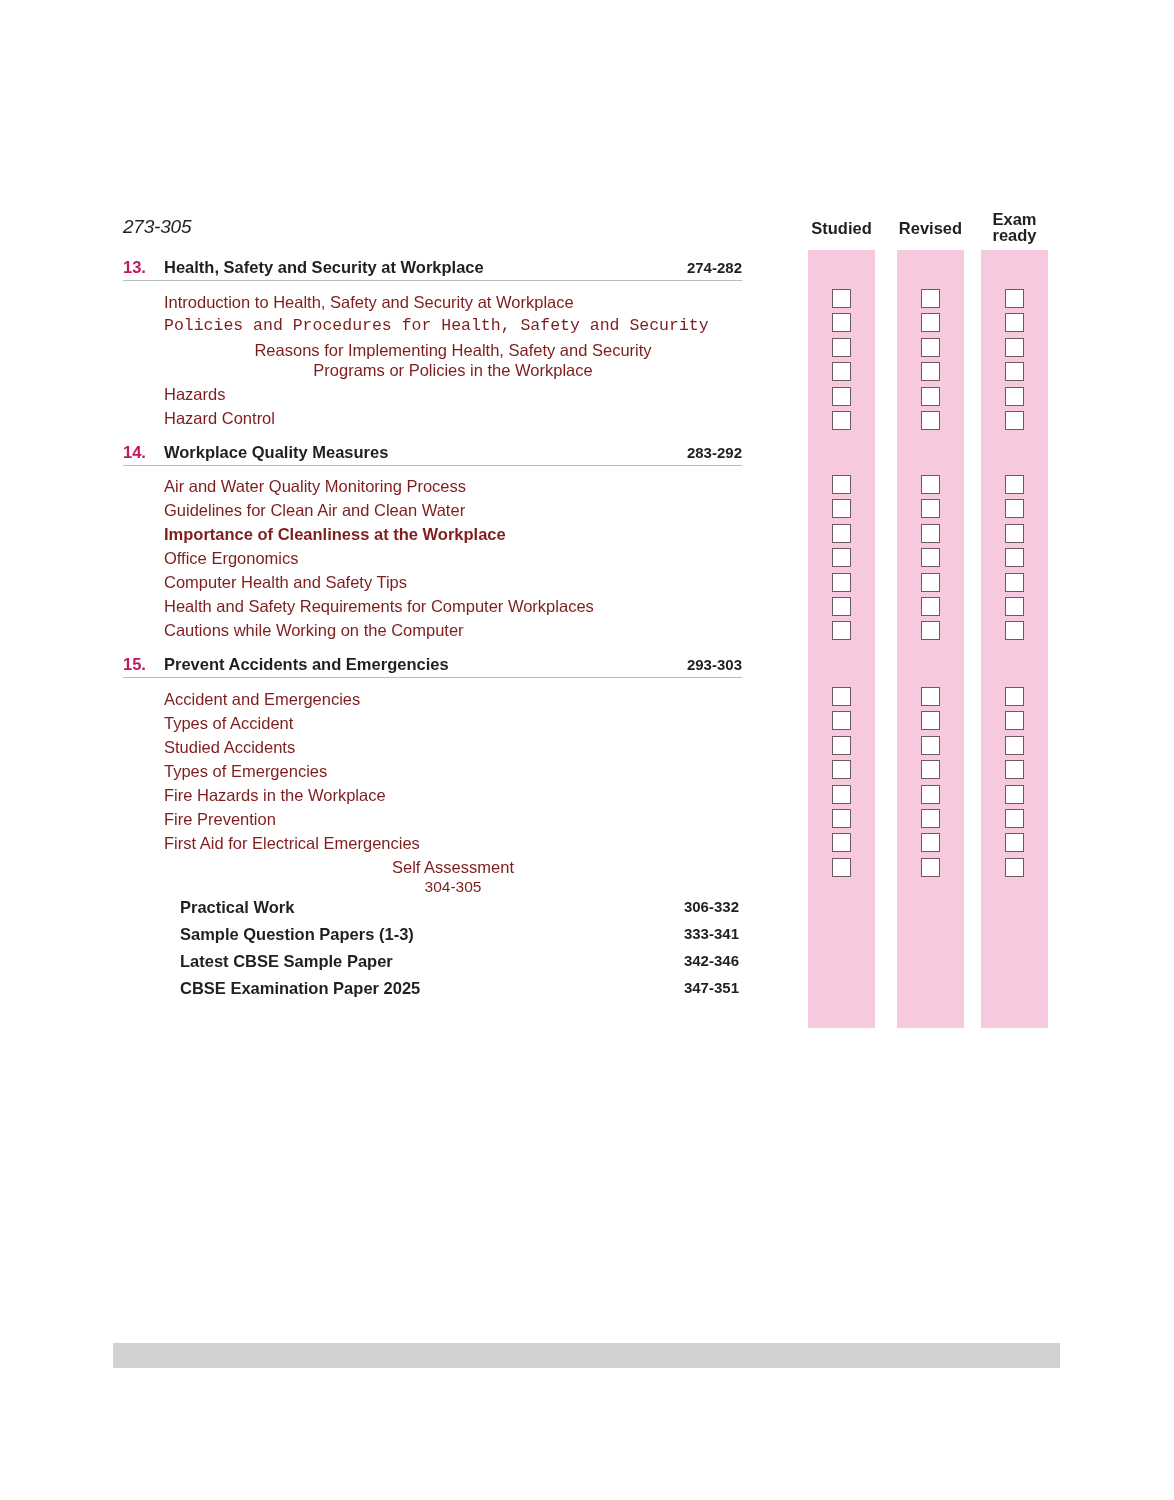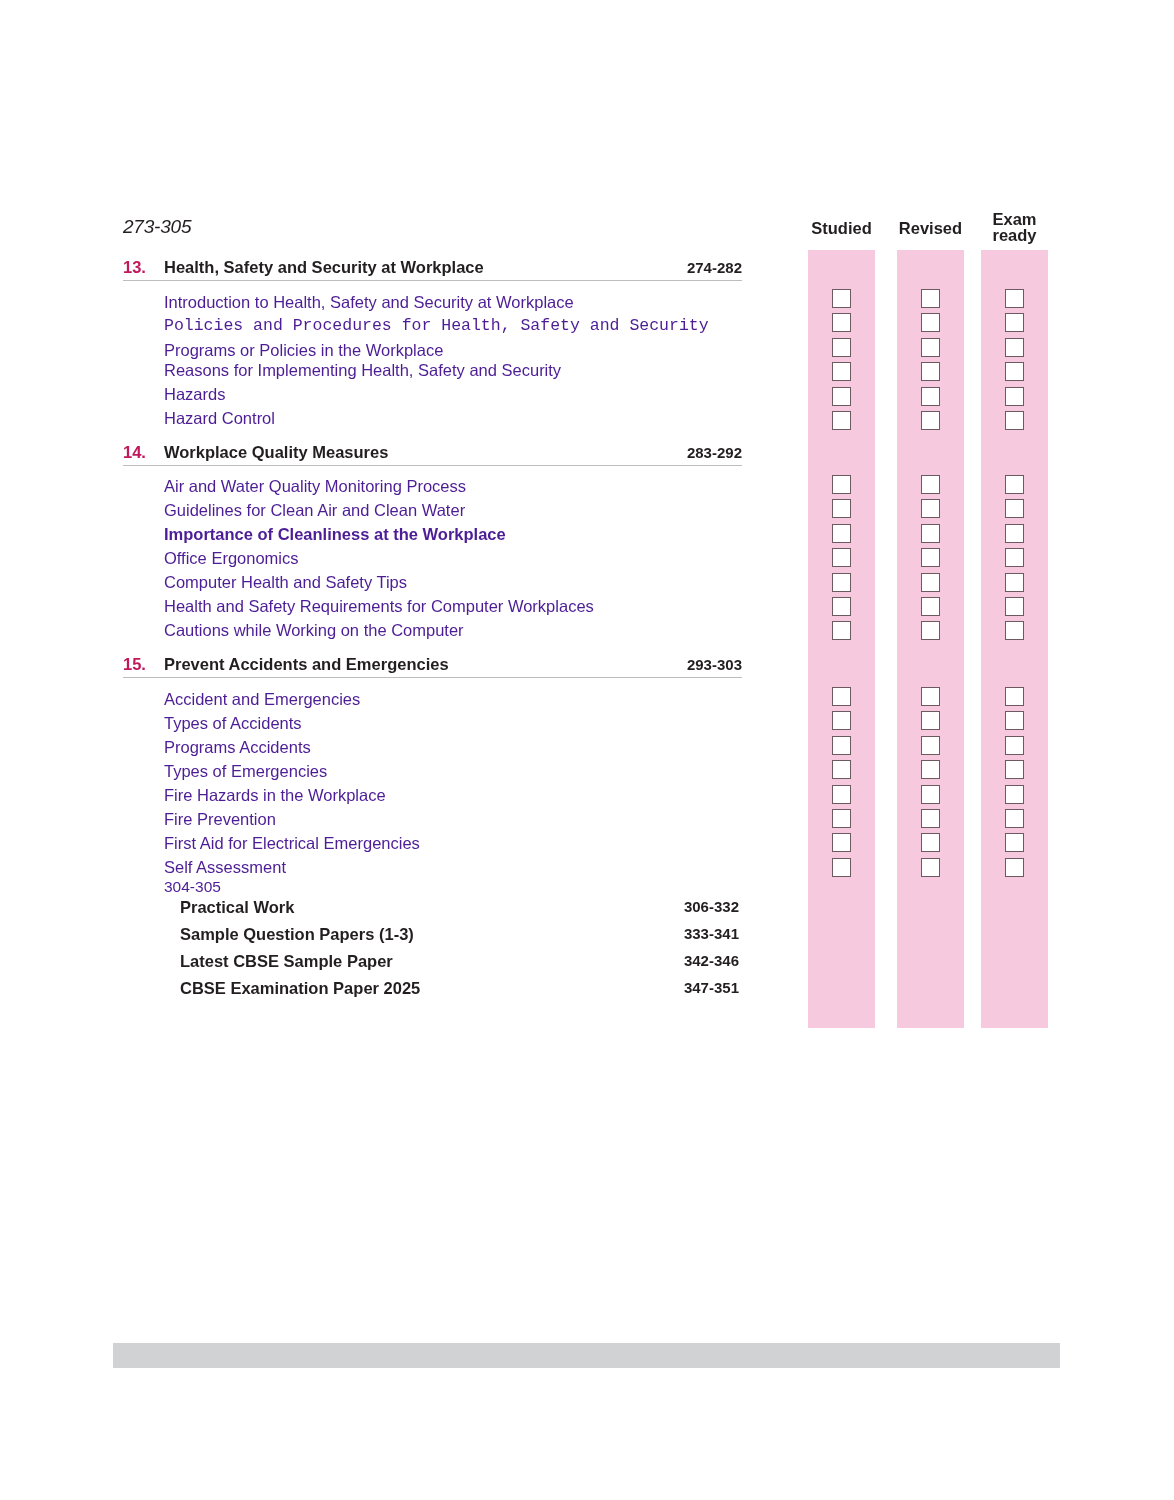--- a/index.html
+++ b/index.html
@@ -17,22 +17,22 @@
   .chapter-head {
     position: absolute; left: 123px; width: 619px; height: 26px;
     border-bottom: 1.5px solid #bdbdbd;
     display: flex; align-items: center; font-weight: bold; font-size: 16.5px;
   }
   .chapter-head .num { color: #c2185b; width: 41px; }
   .chapter-head .title { flex: 1; }
   .chapter-head .pages { text-align: right; font-size: 15px; }
   .topic {
     position: absolute; left: 164px; width: 578px;
-    font-size: 16.5px; line-height: 20px; color: #4c1d95;
-    display: flex; justify-content: space-between;
+    font-size: 16.5px; line-height: 20px; color: #7f1d1d;
+    display: flex; justify-content: space-between; text-align: center;
   }
   .topic .pages { font-size: 15.5px; }
   .extra {
     position: absolute; left: 164px; width: 559px;
     font-size: 16.5px; font-weight: bold; display: flex; justify-content: space-between; margin-left: 16px;
   }
   .extra .pages { font-size: 15px; }
   .col-head {
     position: absolute; font-weight: bold; font-size: 16.5px; text-align: center;
     line-height: 16px; color: #231f20;
@@ -71,22 +71,22 @@
   <span class="title">Health, Safety and Security at Workplace</span>
   <span class="pages">274-282</span>
 </div>
 <div class="topic" style="top:292px;">
     <span>Introduction to Health, Safety and Security at Workplace</span>
   </div>
 <div class="topic" style="top:316px;font-family:Liberation Mono, monospace;">
     <span>Policies and Procedures for Health, Safety and Security</span>
   </div>
 <div class="topic" style="top:340px; display:block;">
+  <div>Reasons for Implementing Health, Safety and Security</div>
   <div>Programs or Policies in the Workplace</div>
-  <div>Reasons for Implementing Health, Safety and Security</div>
 </div>
 <div class="topic" style="top:384px;">
     <span>Hazards</span>
   </div>
 <div class="topic" style="top:408px;">
     <span>Hazard Control</span>
   </div>
 
 <div class="chapter-head" style="top:439px;">
   <span class="num">14.</span>
@@ -117,24 +117,24 @@
 
 <div class="chapter-head" style="top:651px;">
   <span class="num">15.</span>
   <span class="title">Prevent Accidents and Emergencies</span>
   <span class="pages">293-303</span>
 </div>
 <div class="topic" style="top:689px;">
     <span>Accident and Emergencies</span>
   </div>
 <div class="topic" style="top:713px;">
-    <span>Types of Accidents</span>
+    <span>Types of Accident</span>
   </div>
 <div class="topic" style="top:737px;">
-    <span>Programs Accidents</span>
+    <span>Studied Accidents</span>
   </div>
 <div class="topic" style="top:761px;">
     <span>Types of Emergencies</span>
   </div>
 <div class="topic" style="top:785px;">
     <span>Fire Hazards in the Workplace</span>
   </div>
 <div class="topic" style="top:809px;">
     <span>Fire Prevention</span>
   </div>

